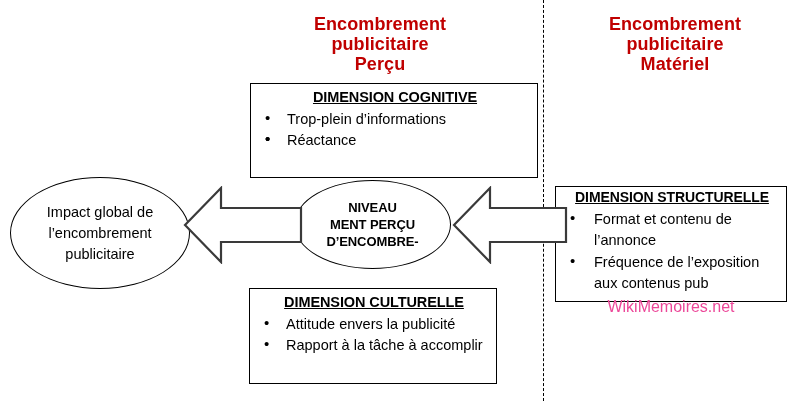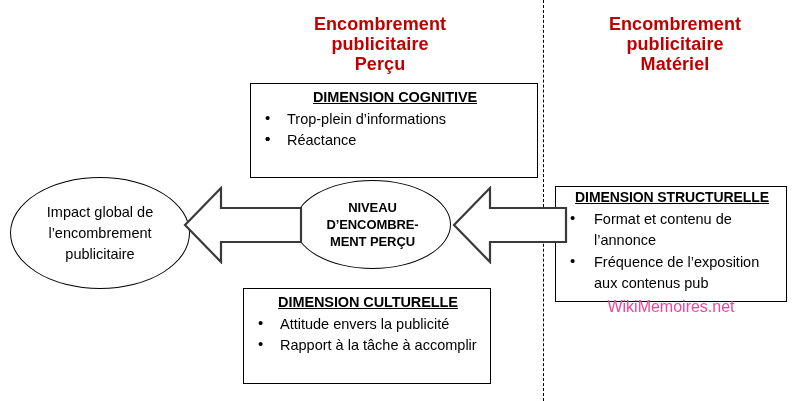--- a/index.html
+++ b/index.html
@@ -72,21 +72,21 @@
   .dim-list li .bullet {
     position: absolute;
     left: 6px;
     top: -1px;
     font-size: 15px;
     line-height: 20px;
   }
 
   #box-cognitive   { left: 250px; top: 83px;  width: 288px; height: 95px; }
   #box-structural  { left: 555px; top: 176px; width: 232px; height: 116px; padding-top: 1px; margin-top: 10px; }
-  #box-cultural    { left: 243px; top: 288px; width: 248px; height: 96px; }
+  #box-cultural    { left: 249px; top: 288px; width: 248px; height: 96px; }
 
   #box-structural .dim-list li { padding-left: 30px; line-height: 21px; }
   #box-structural .dim-title { font-size: 14px; }
 
   
   .ellipse {
     position: absolute;
     border: 1.4px solid #000000;
     border-radius: 50%;
     background: #ffffff;
@@ -202,22 +202,22 @@
     <div class="ell-text">
       <div>Impact global de</div>
       <div>l’encombrement</div>
       <div>publicitaire</div>
     </div>
   </div>
 
   <div class="ellipse" id="ellipse-niveau">
     <div class="ell-text">
       <div>NIVEAU</div>
+      <div>MENT PERÇU</div>
       <div>D’ENCOMBRE-</div>
-      <div>MENT PERÇU</div>
     </div>
   </div>
 
   <svg class="arrow" id="arrow-left" viewBox="0 0 120 78">
     <polygon points="2,39 38,2 38,22 118,22 118,56 38,56 38,76" fill="#ffffff" stroke="#3a3a3a" stroke-width="2.2" stroke-linejoin="miter"></polygon>
   </svg>
 
   <svg class="arrow" id="arrow-right" viewBox="0 0 116 78">
     <polygon points="2,39 38,2 38,22 114,22 114,56 38,56 38,76" fill="#ffffff" stroke="#3a3a3a" stroke-width="2.2" stroke-linejoin="miter"></polygon>
   </svg>

